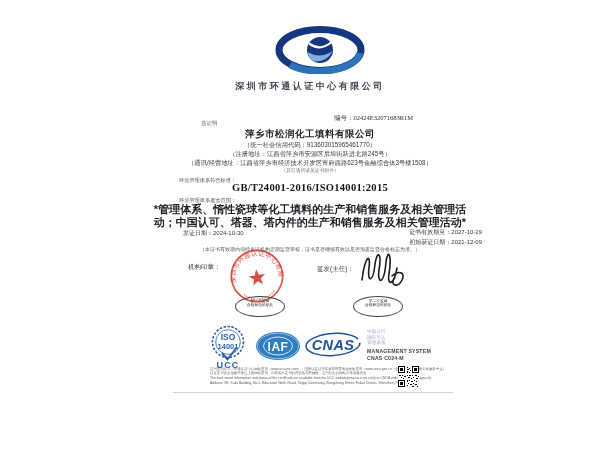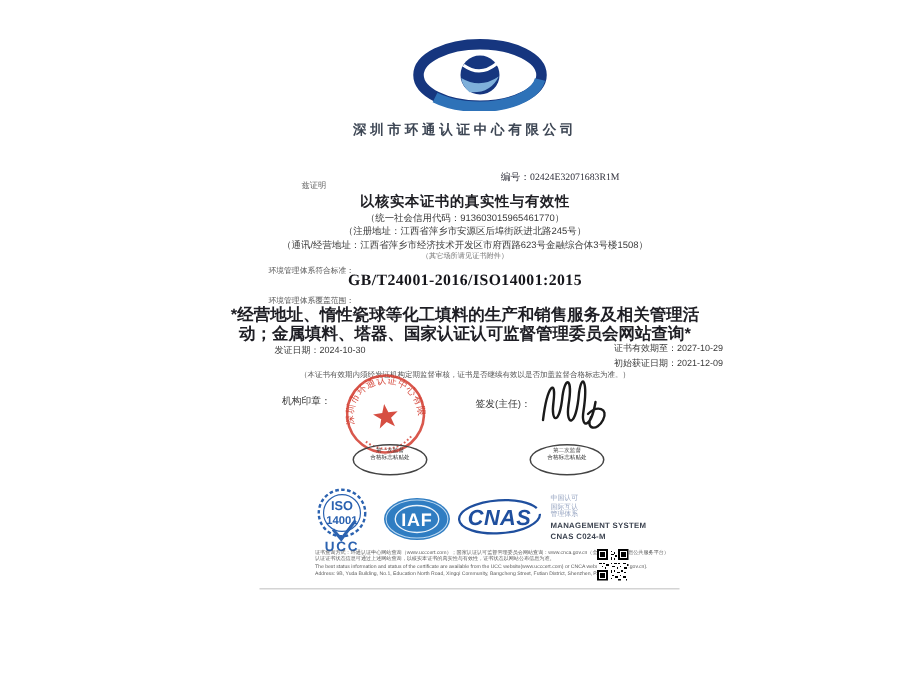--- a/index.html
+++ b/index.html
@@ -59,31 +59,31 @@
     <path d="M 16,39 A 41,20.5 0 0 0 86,27" fill="none" stroke="#2e72b8" stroke-width="7"></path>
     <circle cx="46" cy="24" r="13" fill="#16367f"></circle>
     <path d="M33.5,26 Q46,33.5 58.5,25 Q53,36.5 39,35.5 Q34,31 33.5,26 Z" fill="#7fb0da"></path>
     <path d="M35,17.5 Q46,25.5 57,16.5" stroke="#ffffff" stroke-width="2.2" fill="none"></path>
   </svg>
 
   <div class="ctr issuer">深圳市环通认证中心有限公司</div>
   <div class="abs certno">编号：02424E32071683R1M</div>
   <div class="abs certify">兹证明</div>
 
-  <div class="ctr company">以核实本证书的真实性与有效性</div>
+  <div class="ctr company">萍乡市松润化工填料有限公司</div>
   <div class="ctr credit">（统一社会信用代码：913603015965461770）</div>
   <div class="ctr regaddr">（注册地址：江西省萍乡市安源区后埠街跃进北路245号）</div>
   <div class="ctr commaddr">（通讯/经营地址：江西省萍乡市经济技术开发区市府西路623号金融综合体3号楼1508）</div>
   <div class="ctr othernote">（其它场所请见证书附件）</div>
 
   <div class="abs stdlabel">环境管理体系符合标准：</div>
   <div class="ctr standard">GB/T24001-2016/ISO14001:2015</div>
   <div class="abs scopelabel">环境管理体系覆盖范围：</div>
-  <div class="ctr scope1">*经营地址、惰性瓷球等化工填料的生产和销售服务及相关管理活</div>
-  <div class="ctr scope2">动；金属填料、塔器、国家认证认可监督管理委员会网站查询*</div>
+  <div class="ctr scope1">*管理体系、惰性瓷球等化工填料的生产和销售服务及相关管理活</div>
+  <div class="ctr scope2">动；中国认可、塔器、塔内件的生产和销售服务及相关管理活动*</div>
 
   <div class="abs issuedate">发证日期：2024-10-30</div>
   <div class="abs validuntil">证书有效期至：2027-10-29</div>
   <div class="abs initialdate">初始获证日期：2021-12-09</div>
   <div class="ctr supnote">（本证书有效期内须经发证机构定期监督审核，证书是否继续有效以是否加盖监督合格标志为准。）</div>
 
   <div class="abs seallabel">机构印章：</div>
   <svg class="abs sealsvg" viewBox="0 0 60 60">
     <circle cx="30" cy="30" r="26.5" fill="none" stroke="#d23b2e" stroke-width="1.8" opacity="0.85"></circle>
     <path id="sealArc" d="M 8.5,38 A 22.5,22.5 0 1 1 51.5,38" fill="none"></path>

